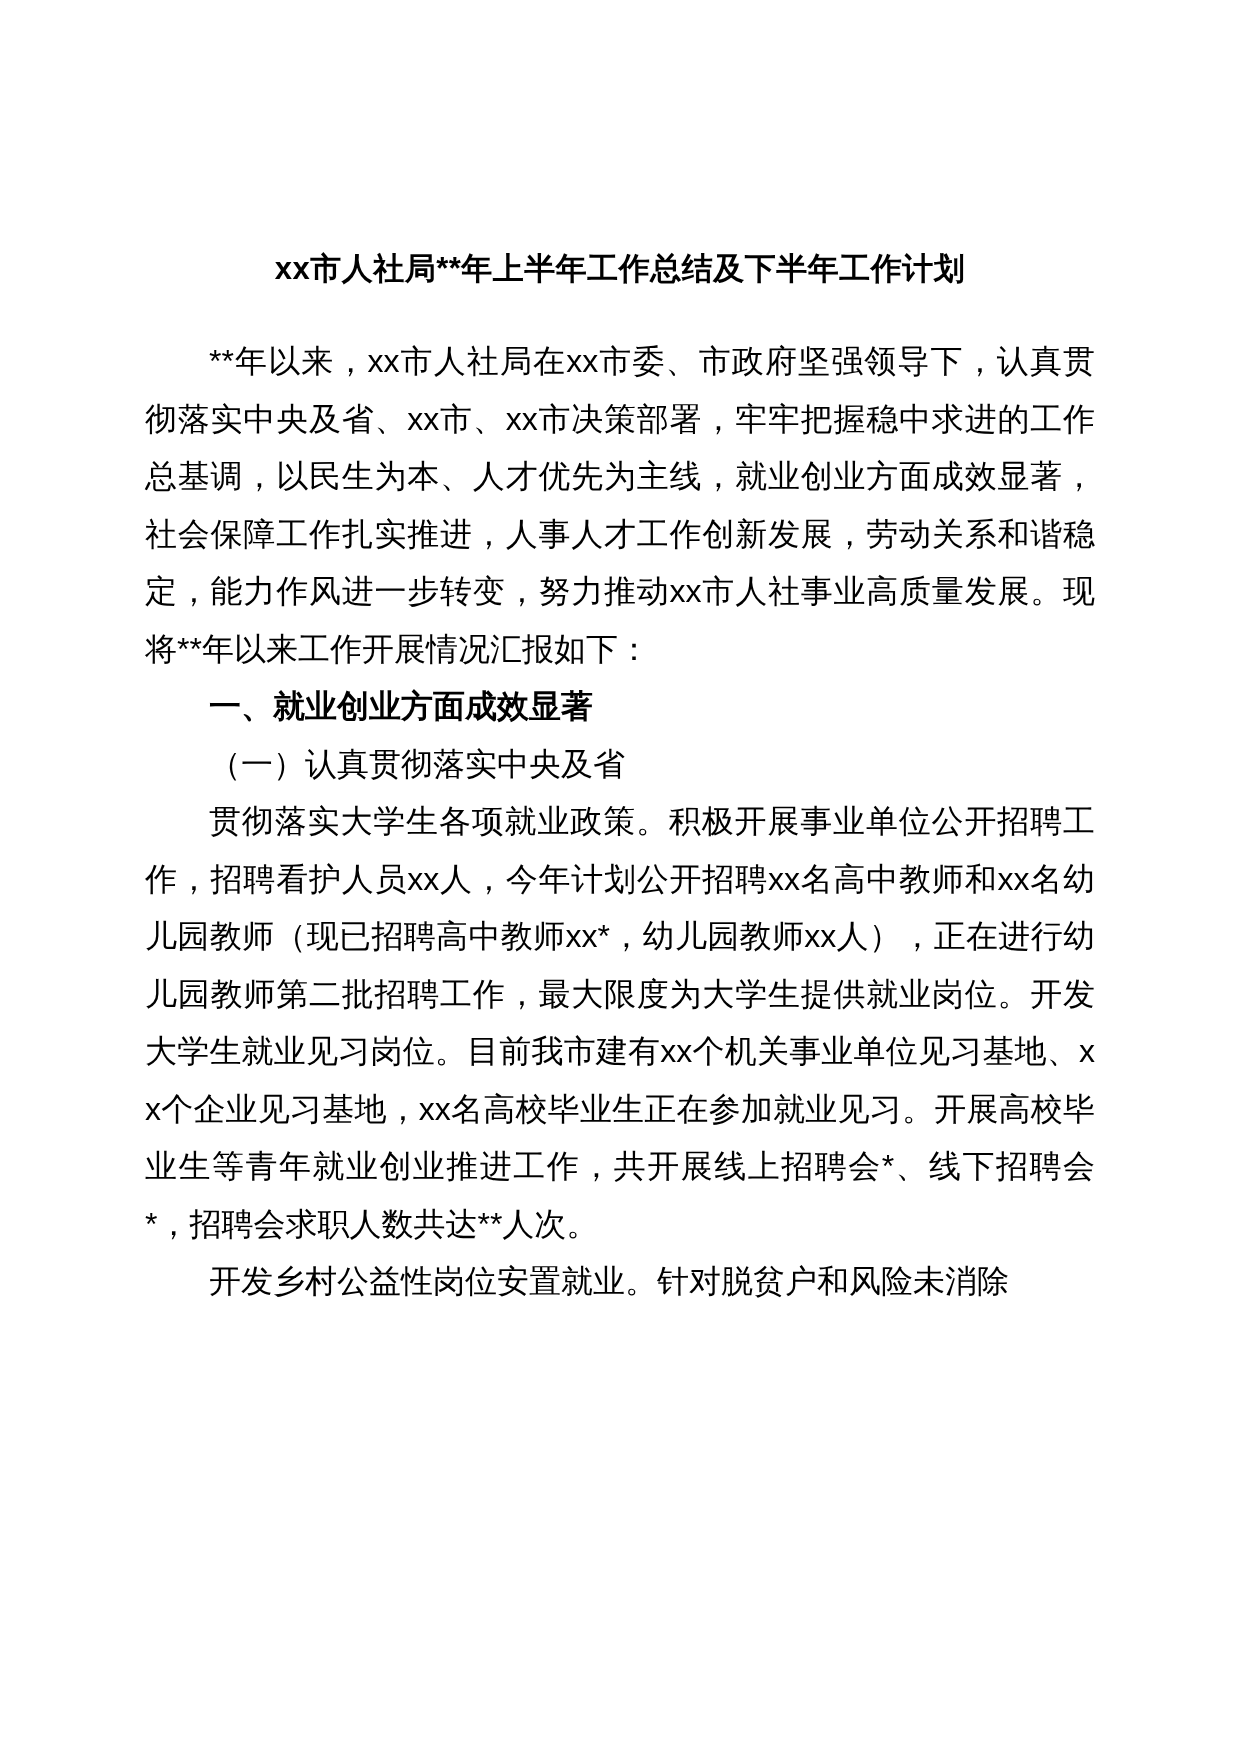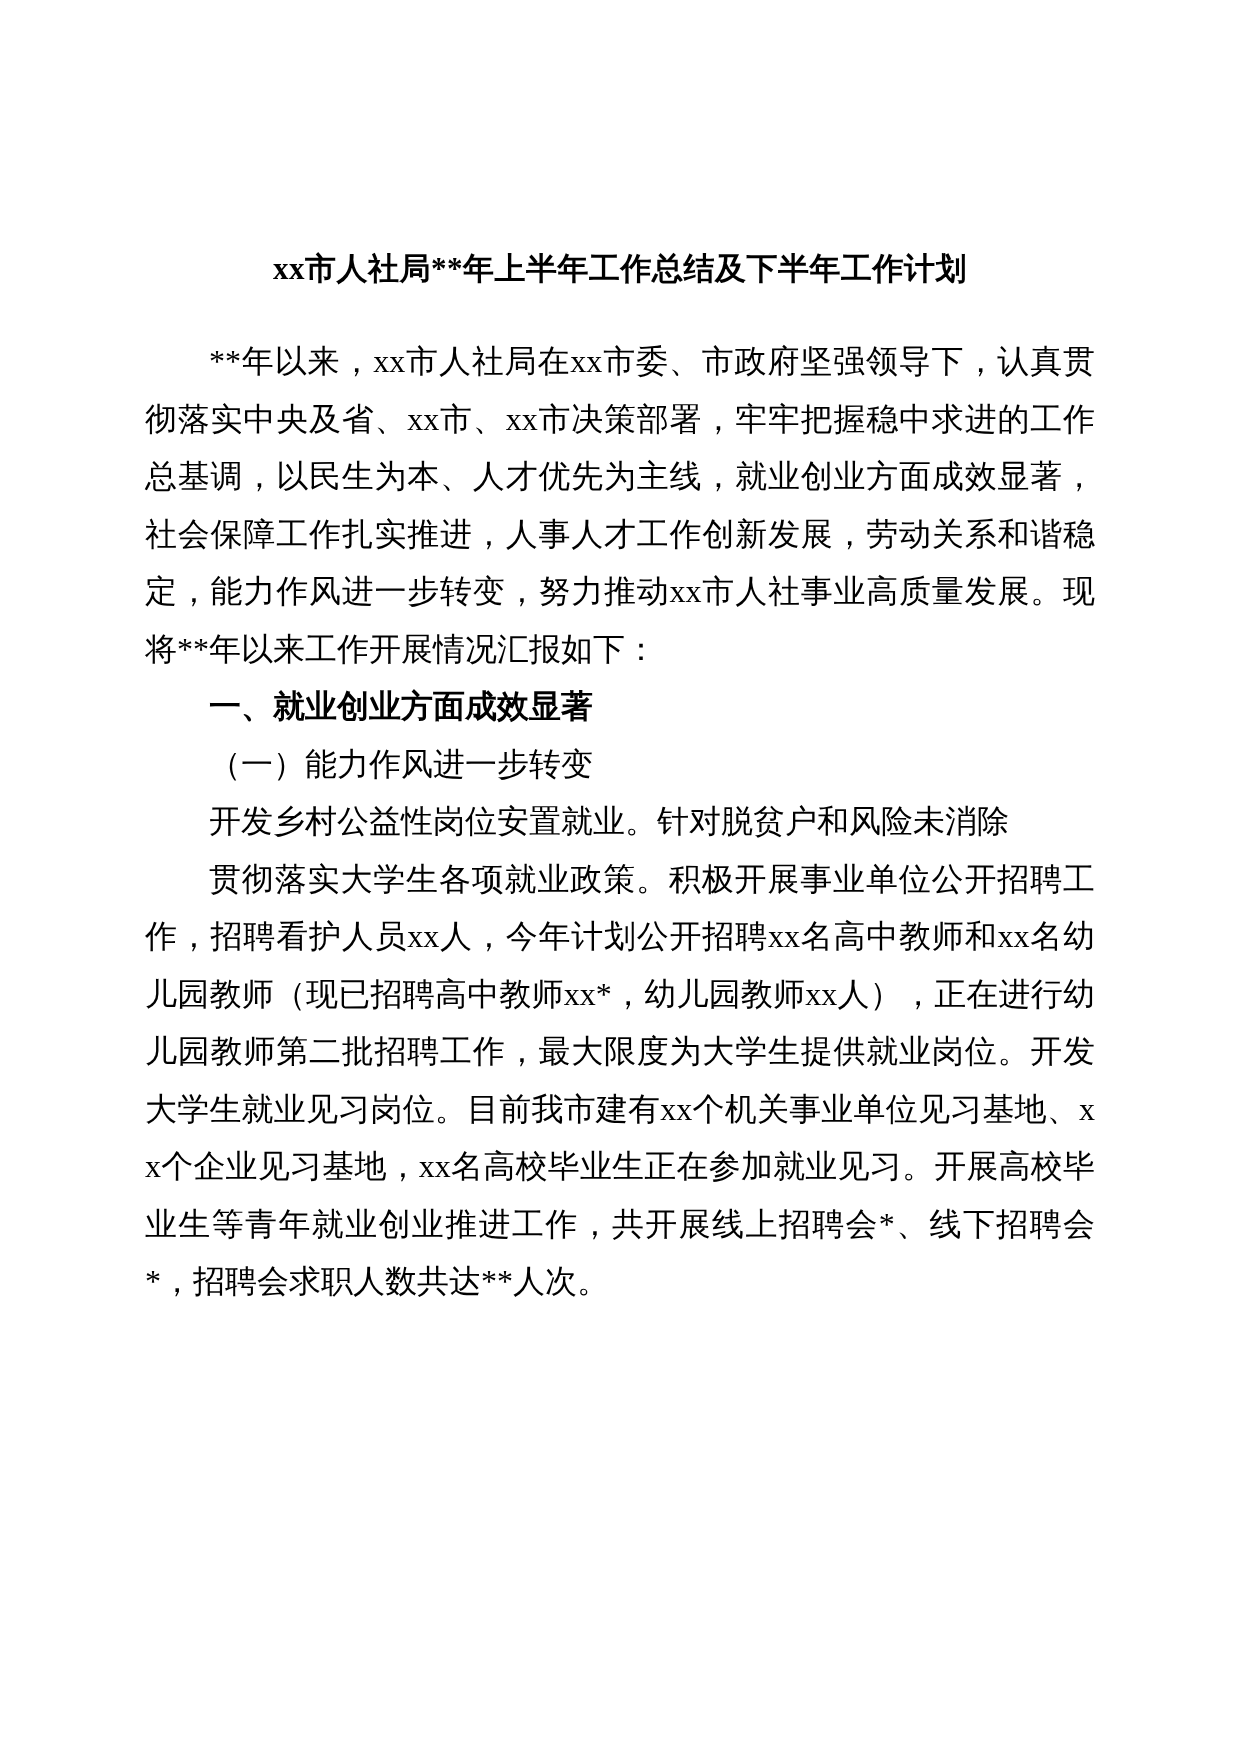--- a/index.html
+++ b/index.html
@@ -8,21 +8,21 @@
     background: #ffffff;
   }
   .page {
     position: relative;
     width: 1240px;
     height: 1754px;
     box-sizing: border-box;
     background: #ffffff;
     color: #000000;
     padding: 240px 145px 0 145px;
-    font-family: Liberation Serif, serif;
+    font-family: Liberation Sans, sans-serif;
     overflow: hidden;
   }
   .doc-title {
     margin: 0 0 36px 0;
     font-size: 31px;
     font-weight: 700;
     line-height: 57px;
     text-align: center;
     letter-spacing: 0.5px;
   }
@@ -53,18 +53,18 @@
 </head>
 <body>
 
 <div class="page">
   <h1 class="doc-title"><span>xx市人社局**年上半年工作总结及下半年工作计划</span></h1>
 
   <p class="para">**年以来，xx市人社局在xx市委、市政府坚强领导下，认真贯彻落实中央及省、xx市、xx市决策部署，牢牢把握稳中求进的工作总基调，以民生为本、人才优先为主线，就业创业方面成效显著，社会保障工作扎实推进，人事人才工作创新发展，劳动关系和谐稳定，能力作风进一步转变，努力推动xx市人社事业高质量发展。现将**年以来工作开展情况汇报如下：</p>
 
   <h2 class="heading-1">一、就业创业方面成效显著</h2>
 
-  <h3 class="heading-2">（一）能力作风进一步转变</h3>
+  <h3 class="heading-2">（一）认真贯彻落实中央及省</h3>
+
+  <p class="para">贯彻落实大学生各项就业政策。积极开展事业单位公开招聘工作，招聘看护人员xx人，今年计划公开招聘xx名高中教师和xx名幼儿园教师（现已招聘高中教师xx*，幼儿园教师xx人），正在进行幼儿园教师第二批招聘工作，最大限度为大学生提供就业岗位。开发大学生就业见习岗位。目前我市建有xx个机关事业单位见习基地、xx个企业见习基地，xx名高校毕业生正在参加就业见习。开展高校毕业生等青年就业创业推进工作，共开展线上招聘会*、线下招聘会*，招聘会求职人数共达**人次。</p>
 
   <p class="para">开发乡村公益性岗位安置就业。针对脱贫户和风险未消除</p>
-
-  <p class="para">贯彻落实大学生各项就业政策。积极开展事业单位公开招聘工作，招聘看护人员xx人，今年计划公开招聘xx名高中教师和xx名幼儿园教师（现已招聘高中教师xx*，幼儿园教师xx人），正在进行幼儿园教师第二批招聘工作，最大限度为大学生提供就业岗位。开发大学生就业见习岗位。目前我市建有xx个机关事业单位见习基地、xx个企业见习基地，xx名高校毕业生正在参加就业见习。开展高校毕业生等青年就业创业推进工作，共开展线上招聘会*、线下招聘会*，招聘会求职人数共达**人次。</p>
 </div>
 
 </body></html>

